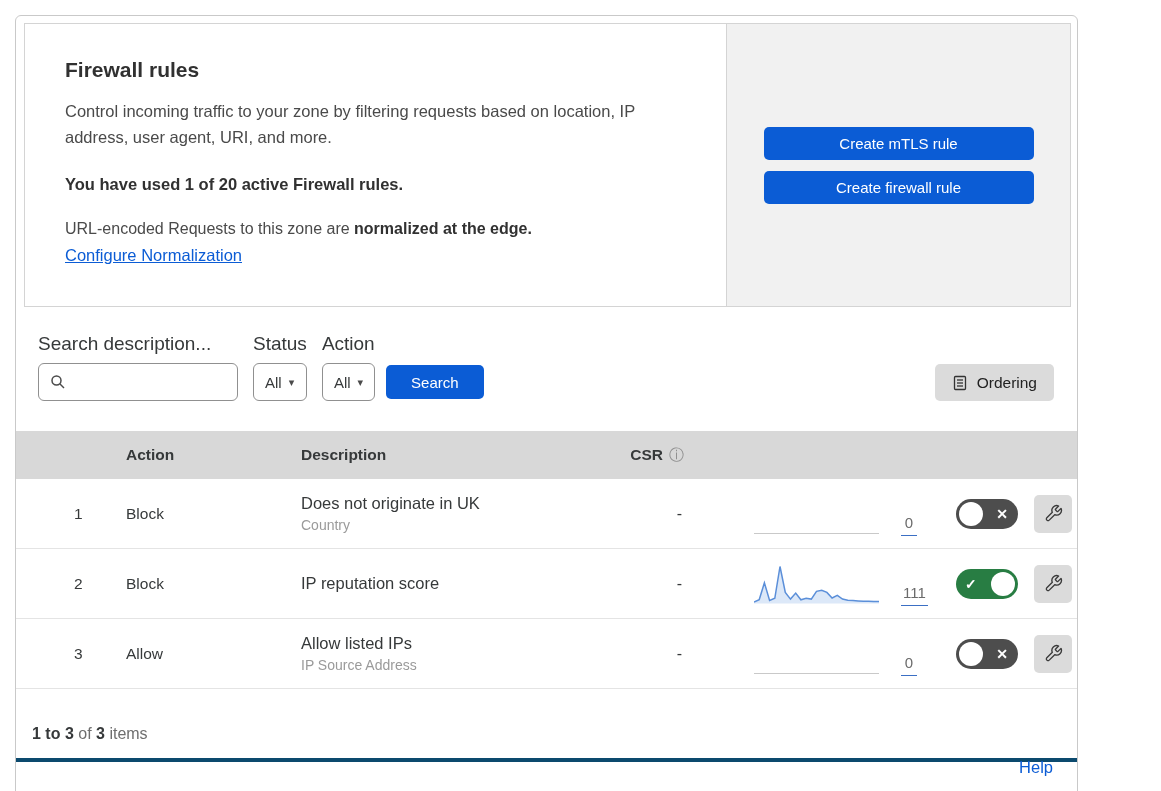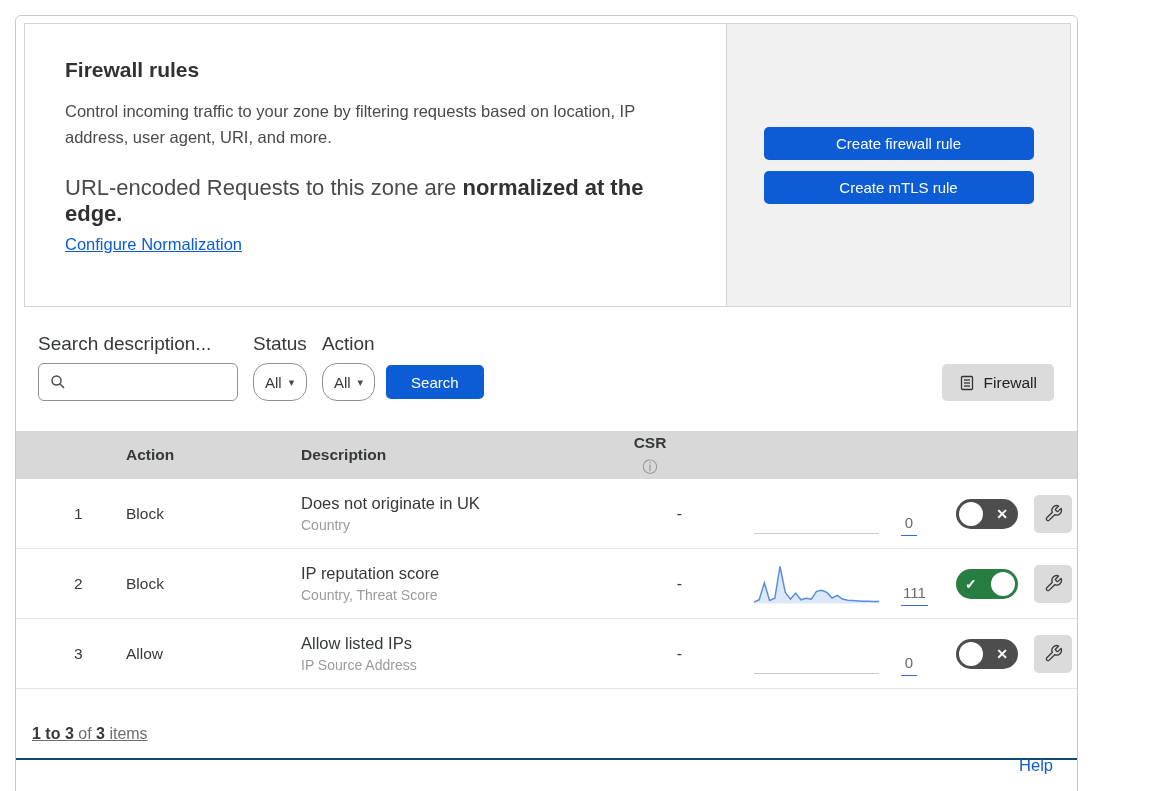--- a/index.html
+++ b/index.html
@@ -40,21 +40,21 @@
     line-height: 1.6;
     max-width: 710px;
     margin-bottom: 24px;
   }
   .header-left .usage {
     font-size: 16.5px;
     font-weight: 700;
     color: #313131;
     margin-bottom: 26px;
   }
-  .header-left .norm { font-size: 22px; color: #4a4a4a; margin-bottom: 8px; }
+  .header-left .norm { font-size: 16px; color: #4a4a4a; margin-bottom: 8px; }
   .header-left .norm b { color: #313131; }
   a.link {
     color: var(--link-blue, #0b5cd5);
     font-size: 16.5px;
     text-decoration: underline;
     cursor: pointer;
   }
   .header-right {
     width: 344px;
     background: var(--panel-bg, #f1f1f1);
@@ -91,21 +91,21 @@
     padding: 0 8px 0 11px;
     background: #fff;
   }
   .search-box input {
     border: none; outline: none; flex: 1; min-width: 0;
     font-family: inherit; font-size: 15px; margin-left: 8px;
   }
   .select {
     height: 38px;
     border: 1px solid #909090;
-    border-radius: 15px;
+    border-radius: 6px;
     background: #fff;
     display: flex; align-items: center; gap: 7px;
     padding: 0 11px;
     font-size: 15px; color: #36393a;
     cursor: pointer;
   }
   .select .caret { font-size: 11px; color: #4a4a4a; }
   .btn-search { height: 34px; padding: 0 25px; margin: 0 0 2px -4px; font-size: 15px; }
   .btn-gray {
     margin-left: auto;
@@ -125,21 +125,21 @@
     align-items: center;
   }
   .thead {
     background: var(--table-header-bg, #d8d8d8);
     height: 48px;
     font-weight: 700;
     font-size: 15.5px;
     color: #36393a;
   }
   .col-csr { text-align: right; padding-right: 24px; }
-  .thead .col-csr { display: flex; justify-content: flex-end; align-items: center; gap: 6px; padding-right: 22px; flex-direction: column; }
+  .thead .col-csr { display: flex; justify-content: flex-end; align-items: flex-start; gap: 6px; padding-right: 22px; }
   .info { color: #8f8f8f; font-weight: 400; font-size: 15px; cursor: default; }
   .thead .col-activity { padding-left: 15px; }
   .trow { height: 70px; border-bottom: 1px solid #e4e4e4; background: #fff; }
   .col-priority { padding-left: 58px; font-size: 15.5px; }
   .col-action { font-size: 15.5px; }
   .desc-main { font-size: 16.5px; color: #36393a; }
   .desc-sub { font-size: 14px; color: #9a9a9a; margin-top: 4px; }
   .col-activity {
     display: flex; align-items: flex-end;
     padding-left: 48px; gap: 22px;
@@ -184,24 +184,23 @@
   .icon-btn {
     width: 38px; height: 38px;
     border-radius: 5px;
     background: var(--icon-button-bg, #dbdbdb);
     display: flex; align-items: center; justify-content: center;
   }
 
   
   .items-row {
     padding: 36px 16px 15px 16px;
-    border-bottom: 2px solid #0c4a6e;
+    border-bottom: 4px solid #0c4a6e;
     font-size: 16px;
     color: #6e6e6e;
-    text-decoration: underline;
   }
   .items-row b { color: #36393a; }
   .help-row {
     height: 46px;
     display: flex; align-items: center; justify-content: flex-end;
     padding-right: 24px;
   }
   .help-row a {
     color: var(--link-blue, #0b5cd5);
     font-size: 16.5px;
@@ -214,26 +213,27 @@
 </style>
 </head>
 <body>
 
 <div class="page">
 
   <div class="header-card">
     <div class="header-left">
       <h1>Firewall rules</h1>
       <p class="desc">Control incoming traffic to your zone by filtering requests based on location, IP address, user agent, URI, and more.</p>
+      <p class="usage">You have used 1 of 20 active Firewall rules.</p>
       <p class="norm"><span>URL-encoded Requests to this zone are </span><b>normalized at the edge.</b></p>
       <a class="link">Configure Normalization</a>
     </div>
     <div class="header-right">
+      <button class="btn-primary">Create mTLS rule</button>
       <button class="btn-primary">Create firewall rule</button>
-      <button class="btn-primary">Create mTLS rule</button>
     </div>
   </div>
 
   <div class="filter-bar">
     <div class="field">
       <span class="flabel">Search description...</span>
       <div class="search-box">
         <svg width="16" height="16" viewBox="0 0 16 16" fill="none" stroke="#4a4a4a" stroke-width="1.5">
           <circle cx="6.5" cy="6.5" r="4.5"></circle>
           <line x1="10" y1="10" x2="14" y2="14"></line>
@@ -256,21 +256,21 @@
       </div>
     </div>
     <button class="btn-primary btn-search">Search</button>
     <button class="btn-gray">
       <svg width="16" height="16" viewBox="0 0 16 16" fill="none" stroke="#333" stroke-width="1.3">
         <rect x="2.5" y="1.5" width="11" height="13" rx="1"></rect>
         <line x1="5" y1="5" x2="11" y2="5"></line>
         <line x1="5" y1="8" x2="11" y2="8"></line>
         <line x1="5" y1="11" x2="11" y2="11"></line>
       </svg>
-      <span>Firewall</span>
+      <span>Ordering</span>
     </button>
   </div>
 
   <div>
     <div class="grid-row thead">
       <div class="col-priority"></div>
       <div class="col-action">Action</div>
       <div class="col-desc">Description</div>
       <div class="col-csr">
         <span>CSR</span>
@@ -311,21 +311,20 @@
         </svg>
       </button>
     </div>
   </div>
 
   <div class="grid-row trow">
     <div class="col-priority">2</div>
     <div class="col-action">Block</div>
     <div class="col-desc">
       <div class="desc-main">IP reputation score</div>
-      <div class="desc-sub">Country, Threat Score</div>
     </div>
     <div class="col-csr">-</div>
     <div class="col-activity">
       <svg class="sparkline" width="125" height="44" viewBox="0 0 125 44">
               <polygon points="0.0,40.0 5.2,37.8 10.4,20.8 15.6,38.5 20.8,36.3 26.0,4.5 31.3,30.4 36.5,37.1 41.7,31.1 46.9,37.8 52.1,36.3 57.3,37.1 62.5,29.3 67.7,28.2 72.9,30.4 78.1,36.0 83.3,33.4 88.5,37.1 93.8,38.2 99.0,38.5 104.2,38.9 109.4,39.3 114.6,39.3 119.8,39.6 125.0,39.6 125,41.5 0,41.5" fill="#dce8f8"></polygon>
               <polyline points="0.0,40.0 5.2,37.8 10.4,20.8 15.6,38.5 20.8,36.3 26.0,4.5 31.3,30.4 36.5,37.1 41.7,31.1 46.9,37.8 52.1,36.3 57.3,37.1 62.5,29.3 67.7,28.2 72.9,30.4 78.1,36.0 83.3,33.4 88.5,37.1 93.8,38.2 99.0,38.5 104.2,38.9 109.4,39.3 114.6,39.3 119.8,39.6 125.0,39.6" fill="none" stroke="#5b8fd9" stroke-width="1.5"></polyline>
             </svg>
       <a class="count">111</a>
     </div>
     <div class="col-controls">

